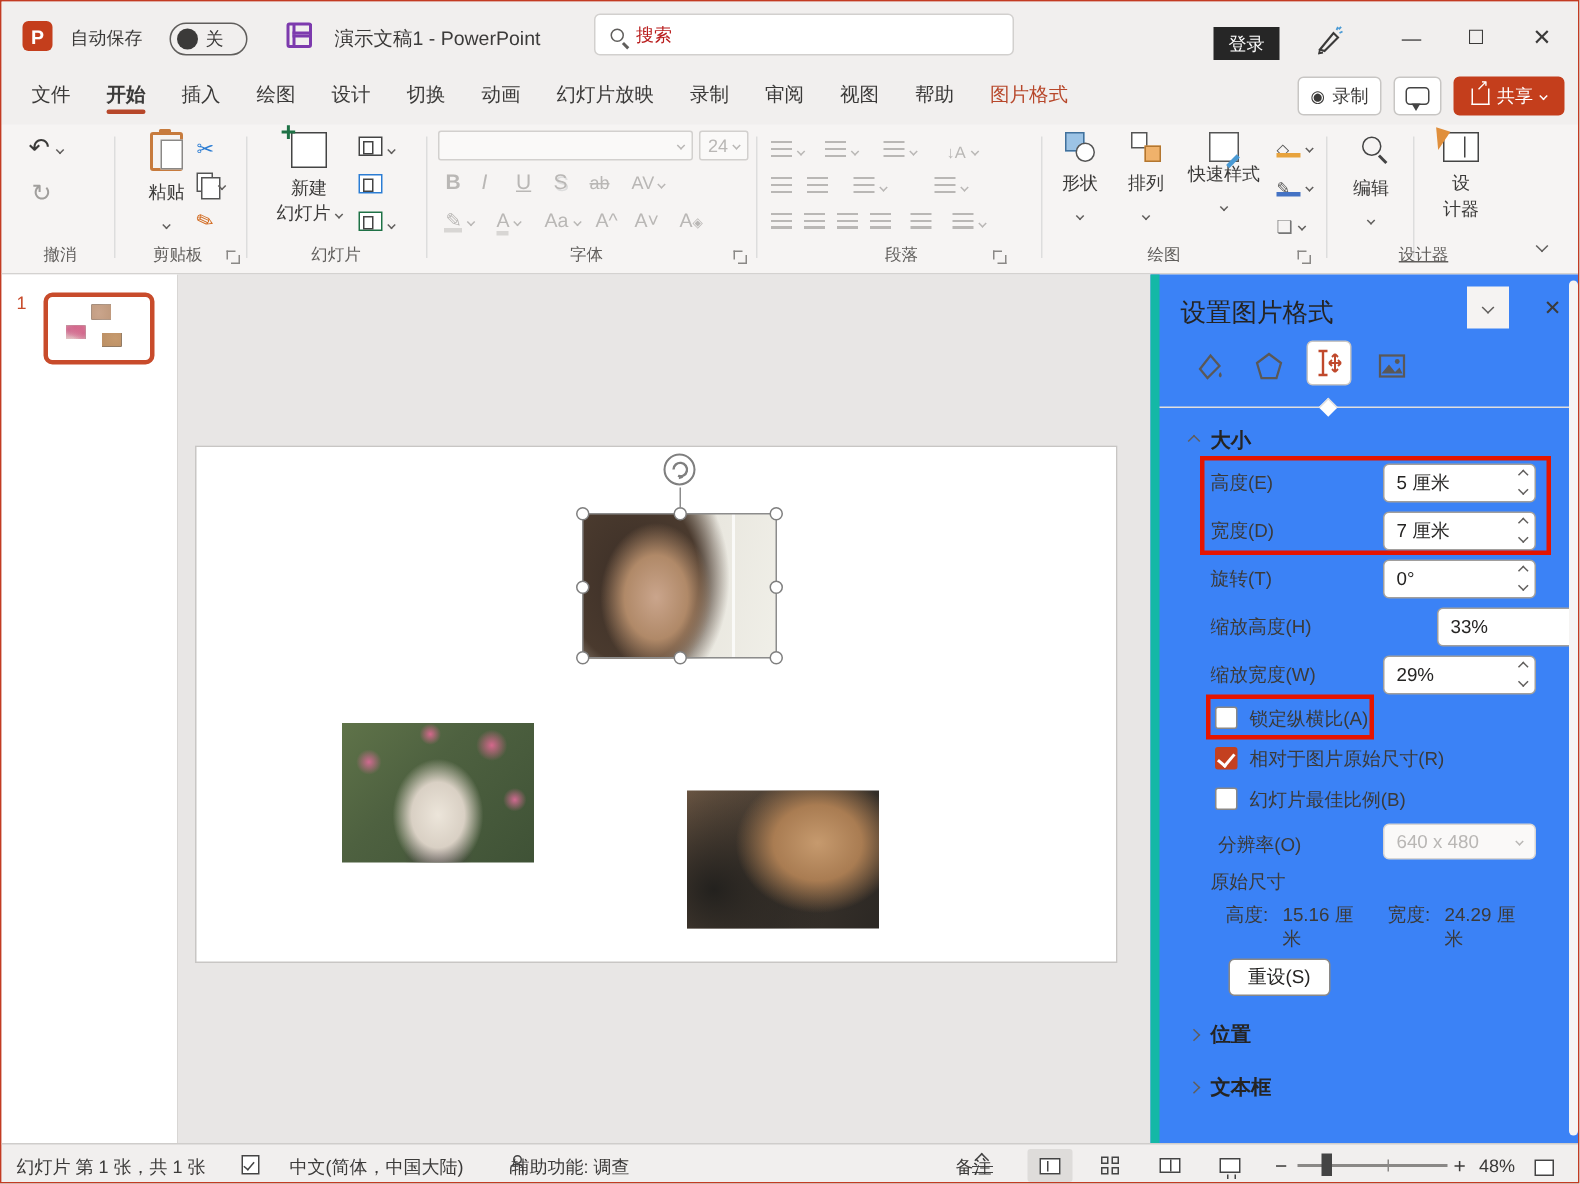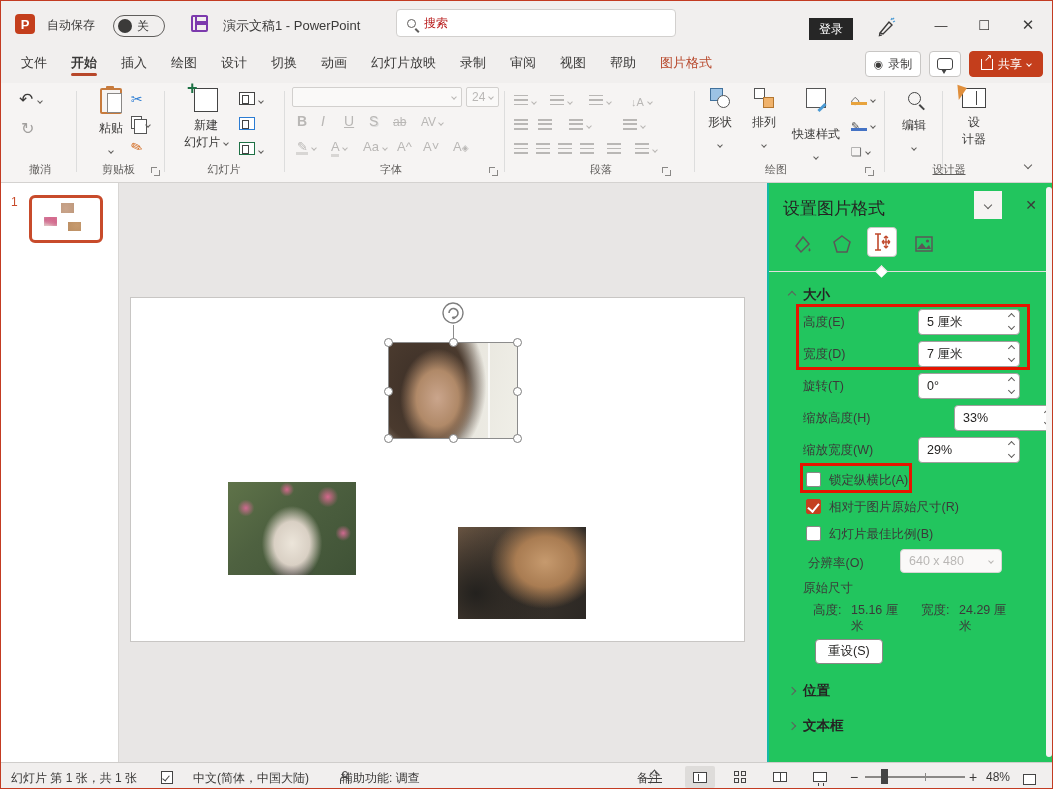--- a/index.html
+++ b/index.html
@@ -76,21 +76,21 @@
   .canvas{left:118px;top:182px;width:648px;height:579px;background:#e8e6e5;}
   .slide{left:11px;top:114px;width:615px;height:345px;background:#fff;border:1px solid #c8c6c4;}
   .photo{position:absolute;}
   .img1{background:radial-gradient(60px 80px at 38% 58%,#caa58c 0%,#b08968 35%,rgba(0,0,0,0) 62%),radial-gradient(85px 110px at 26% 45%,#3c2f27 0%,#4a3a2e 52%,rgba(0,0,0,0) 76%),linear-gradient(100deg,#b6aca0 0%,#9f9181 30%,#e9e7df 62%,#f0efe8 100%);}
   .img1::after{content:"";position:absolute;right:28px;top:0;bottom:0;width:2px;background:rgba(255,255,255,.75);}
   .img2{background:radial-gradient(16px 16px at 78% 16%,#d4688c,rgba(0,0,0,0) 65%),radial-gradient(13px 13px at 14% 28%,#cf6a90,rgba(0,0,0,0) 65%),radial-gradient(11px 11px at 46% 8%,#d4688c,rgba(0,0,0,0) 65%),radial-gradient(12px 12px at 90% 55%,#cf6a90,rgba(0,0,0,0) 65%),radial-gradient(42px 52px at 50% 66%,#ece5da 0%,#d9d0c4 42%,rgba(0,0,0,0) 72%),radial-gradient(30px 32px at 50% 92%,#453a42,rgba(0,0,0,0) 78%),linear-gradient(135deg,#5f7349 0%,#4e6140 40%,#3f5236 100%);}
   .img3{background:radial-gradient(70px 60px at 68% 38%,#c69a6e 0%,#a97c52 42%,rgba(0,0,0,0) 78%),radial-gradient(95px 85px at 14% 72%,#23211e 0%,rgba(0,0,0,0) 82%),linear-gradient(110deg,#6b5643 0%,#3a332c 55%,#2c2824 100%);}
   .handle{position:absolute;width:9px;height:9px;border-radius:50%;background:#fff;border:1.5px solid #7f7f7f;}
   .rot-handle{position:absolute;width:22px;height:22px;border-radius:50%;}
   
-  .panel{left:766px;top:182px;width:287px;height:579px;background:#22c55e;border-left:2px solid #14b8a6;}
+  .panel{left:766px;top:182px;width:287px;height:579px;background:#3b82f6;border-left:6px solid #14b8a6;}
   .ptitle{font-size:17px;color:#252423;}
   .pbtn{width:28px;height:28px;display:flex;align-items:center;justify-content:center;}
   .tabico{width:30px;height:30px;display:flex;align-items:center;justify-content:center;}
   .tabico.sel{border:1px solid #c8c6c4;border-radius:4px;background:#fff;}
   .fl{font-size:12.5px;color:#3b3a39;}
   .spinbox{position:absolute;width:102px;height:26px;border:1px solid #a19f9d;border-radius:4px;background:#fff;font-size:12.5px;color:#252423;display:flex;align-items:center;padding:0 18px 0 8px;}
   .spin{position:absolute;right:5px;top:4px;display:flex;flex-direction:column;gap:5px;align-items:center;}
   .spin i{display:block;width:5px;height:5px;border-right:1.2px solid #605e5c;border-bottom:1.2px solid #605e5c;}
   .spin .u{transform:rotate(-135deg);}
   .spin .d{transform:rotate(45deg);}
@@ -258,21 +258,21 @@
     <div class="abs" style="left:744px;top:5px;width:38px;text-align:center;">
       <div class="arr-ico" style="margin:0 auto;">
           <span class="s1"></span>
           <span class="s2"></span>
         </div>
       <div class="txt" style="margin-top:6px;">排列</div>
       <div style="margin-top:4px;"><span class="chv sm"></span></div>
     </div>
     <div class="abs" style="left:786px;top:5px;width:58px;text-align:center;">
       <div class="qs-ico" style="margin:0 auto;"></div>
-      <div class="txt" style="margin-top:18px;">快速样式</div>
+      <div class="txt" style="margin-top:0;">快速样式</div>
       <div style="margin-top:4px;"><span class="chv sm"></span></div>
     </div>
     <div class="abs" style="left:850px;top:7px;"><span class="mini-ico" style="display:inline-block;"><span style="font-size:11px;color:#555;">◇</span><span class="bar-under" style="background:#e8a33d;"></span></span> <span class="chv sm"></span></div>
     <div class="abs" style="left:850px;top:33px;"><span class="mini-ico" style="display:inline-block;"><span style="font-size:11px;color:#555;">✎</span><span class="bar-under" style="background:#4472c4;"></span></span> <span class="chv sm"></span></div>
     <div class="abs" style="left:850px;top:59px;"><span style="font-size:12px;color:#777;">❏</span> <span class="chv sm"></span></div>
     <div class="glabel" style="left:740px;width:70px;">绘图</div>
     <span class="dlg" style="left:864px;top:84px;"></span>
     <div class="gsep" style="left:883px;"></div>
 
     <div class="abs" style="left:892px;top:8px;width:42px;text-align:center;">
@@ -408,21 +408,21 @@
           <i class="u"></i>
           <i class="d"></i>
         </span>
       </div>
 
     <div class="abs" style="left:37px;top:287px;"><span class="cb"></span><span class="cblabel">锁定纵横比(A)</span></div>
     <div class="abs" style="left:37px;top:314px;"><span class="cb on"></span><span class="cblabel">相对于图片原始尺寸(R)</span></div>
     <div class="abs" style="left:37px;top:341px;"><span class="cb"></span><span class="cblabel">幻灯片最佳比例(B)</span></div>
 
     <span class="abs fl dis" style="left:39px;top:372px;">分辨率(O)</span>
-    <div class="spinbox" style="left:131px;top:366px;height:24px;border-color:#d8d6d4;background:#faf9f8;color:#b9b7b5;">
+    <div class="spinbox" style="left:149px;top:366px;height:24px;border-color:#d8d6d4;background:#faf9f8;color:#b9b7b5;">
         <span>640 x 480</span>
         <span class="chv sm gray" style="position:absolute;right:8px;top:9px;"></span>
       </div>
 
     <span class="abs fl" style="left:34px;top:397px;">原始尺寸</span>
     <span class="abs fl" style="left:44px;top:419px;">高度:</span>
     <span class="abs fl" style="left:82px;top:419px;width:56px;white-space:normal;line-height:16px;">15.16 厘米</span>
     <span class="abs fl" style="left:152px;top:419px;">宽度:</span>
     <span class="abs fl" style="left:190px;top:419px;width:56px;white-space:normal;line-height:16px;">24.29 厘米</span>
     <button class="resetbtn" style="left:46px;top:456px;">重设(S)</button>

